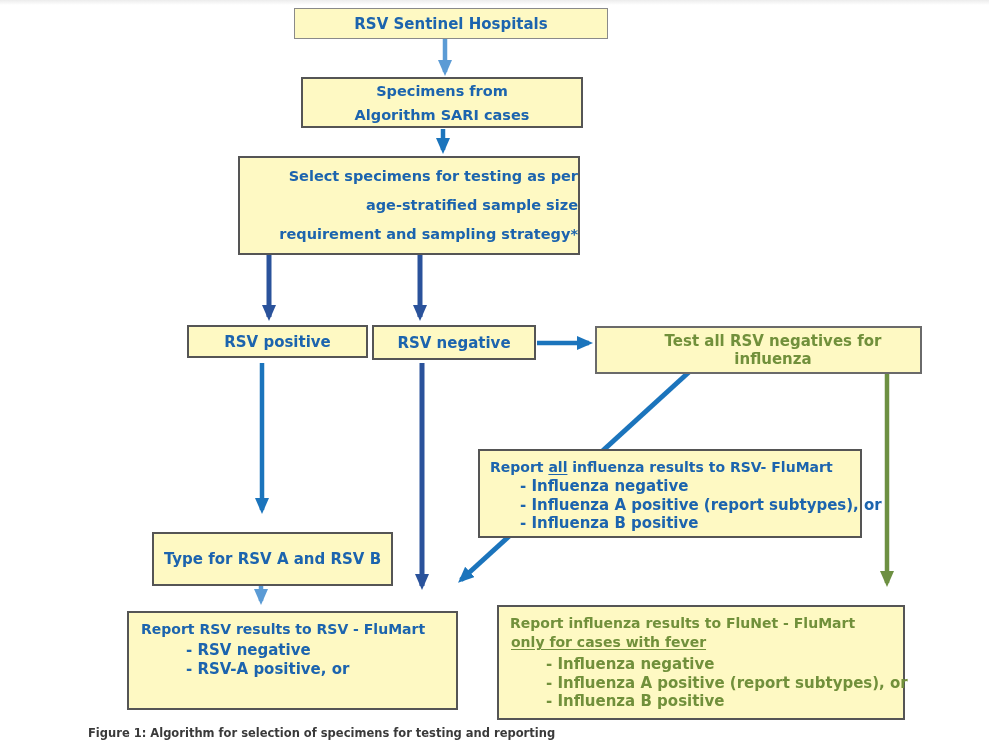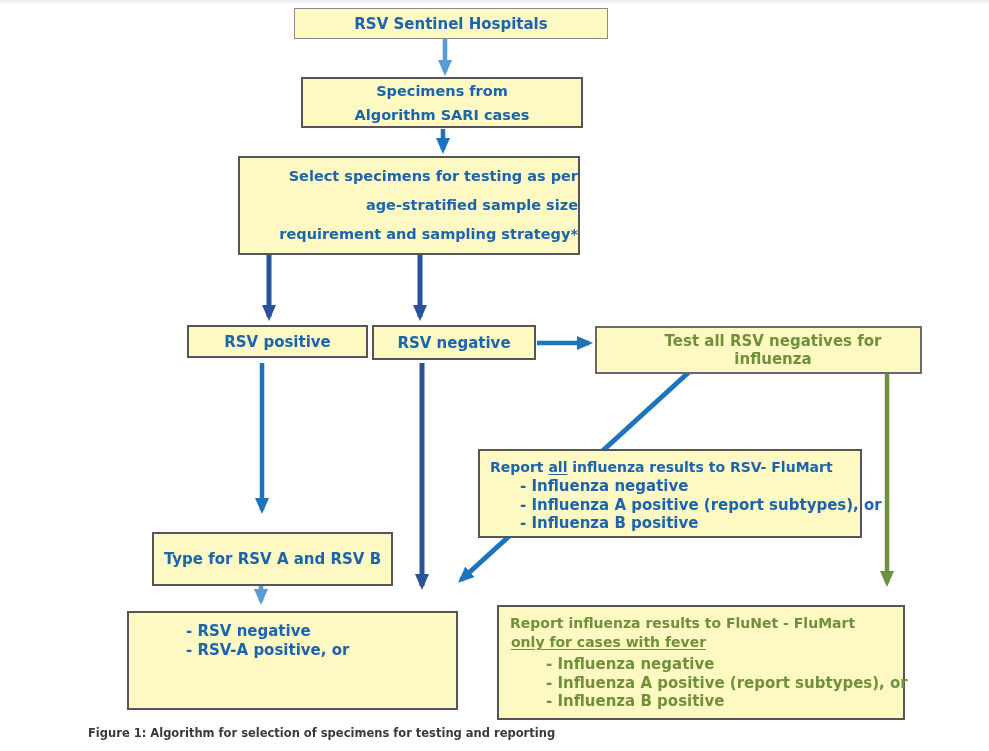--- a/index.html
+++ b/index.html
@@ -147,20 +147,21 @@
       <div>- Influenza A positive (report subtypes), or</div>
       <div>- Influenza B positive</div>
     </div>
   </div>
 
   <div class="node center" style="left:152px; top:532px; width:241px; height:54px;">
     <span class="lbl blue-t">Type for RSV A and RSV B</span>
   </div>
 
   <div class="node report-box" style="left:127px; top:611px; width:331px; height:99px;">
+    <div class="report-title blue-t" style="margin-left:12px;">Report RSV results to RSV - FluMart</div>
     <div class="bullets blue-t" style="margin-left:57px; margin-top:2px;">
       <div>- RSV negative</div>
       <div>- RSV-A positive, or</div>
     </div>
   </div>
 
   <div class="node report-box" style="left:497px; top:605px; width:408px; height:115px;">
     <div class="report-title green-t" style="margin-left:11px;">Report influenza results to FluNet - FluMart</div>
     <div class="report-title green-t" style="margin-left:12px; text-decoration:underline; text-underline-offset:2px;">only for cases with fever</div>
     <div class="bullets green-t" style="margin-left:47px; margin-top:3px;">

